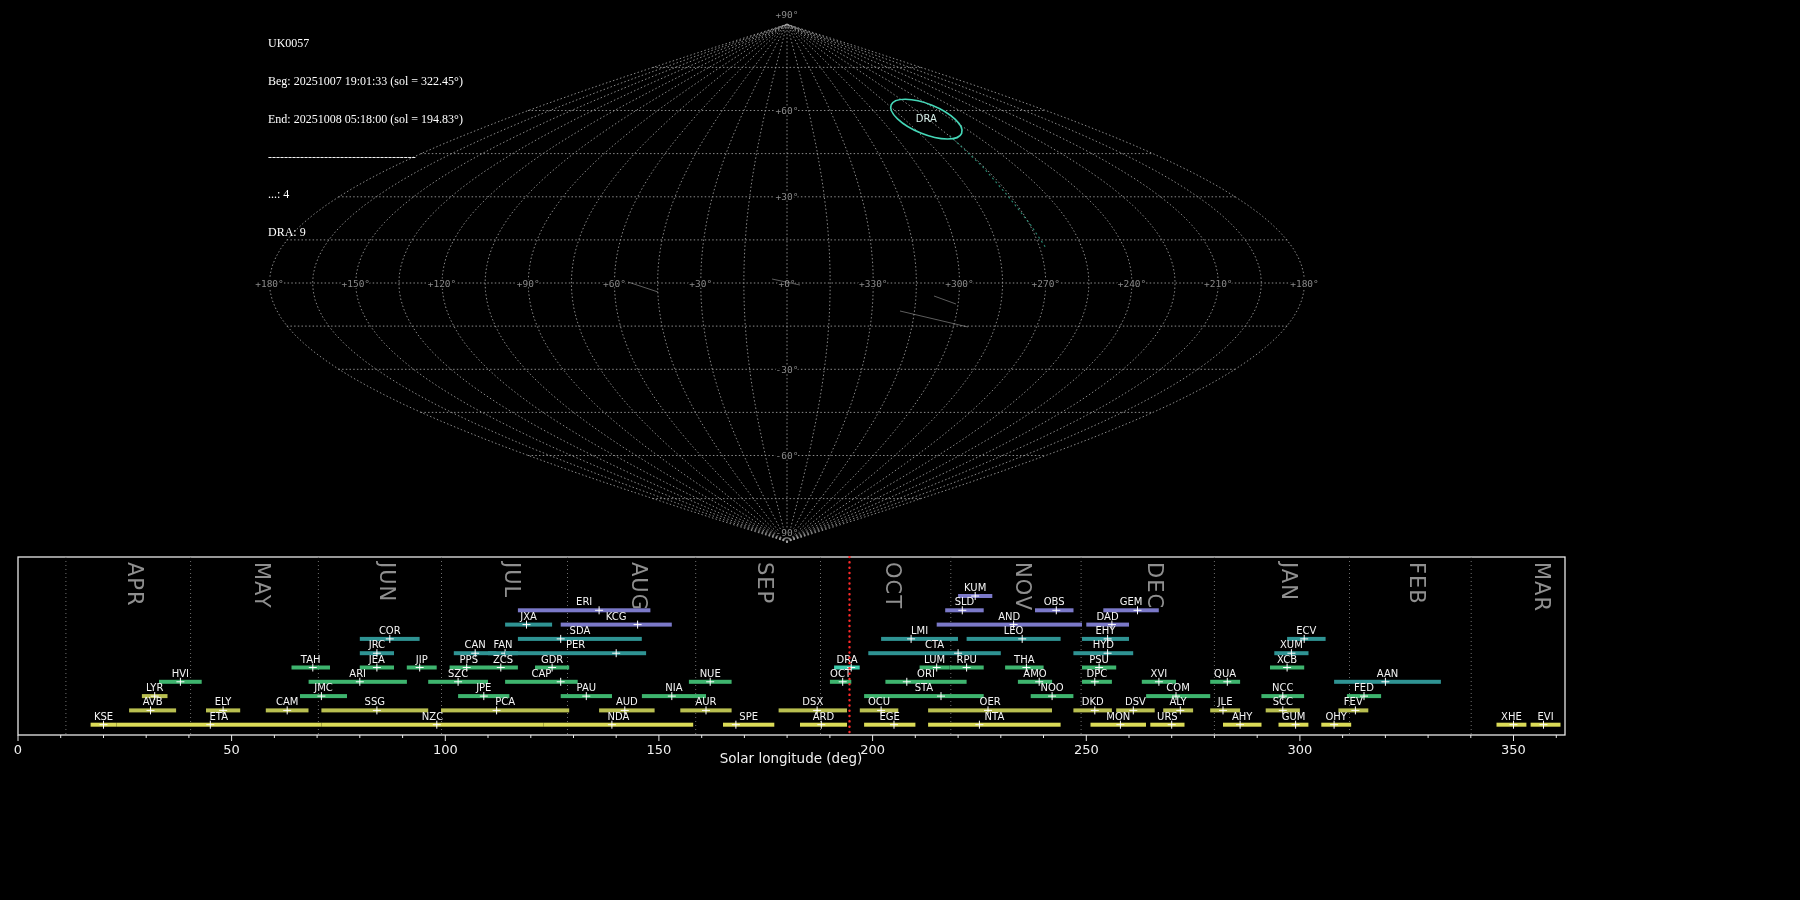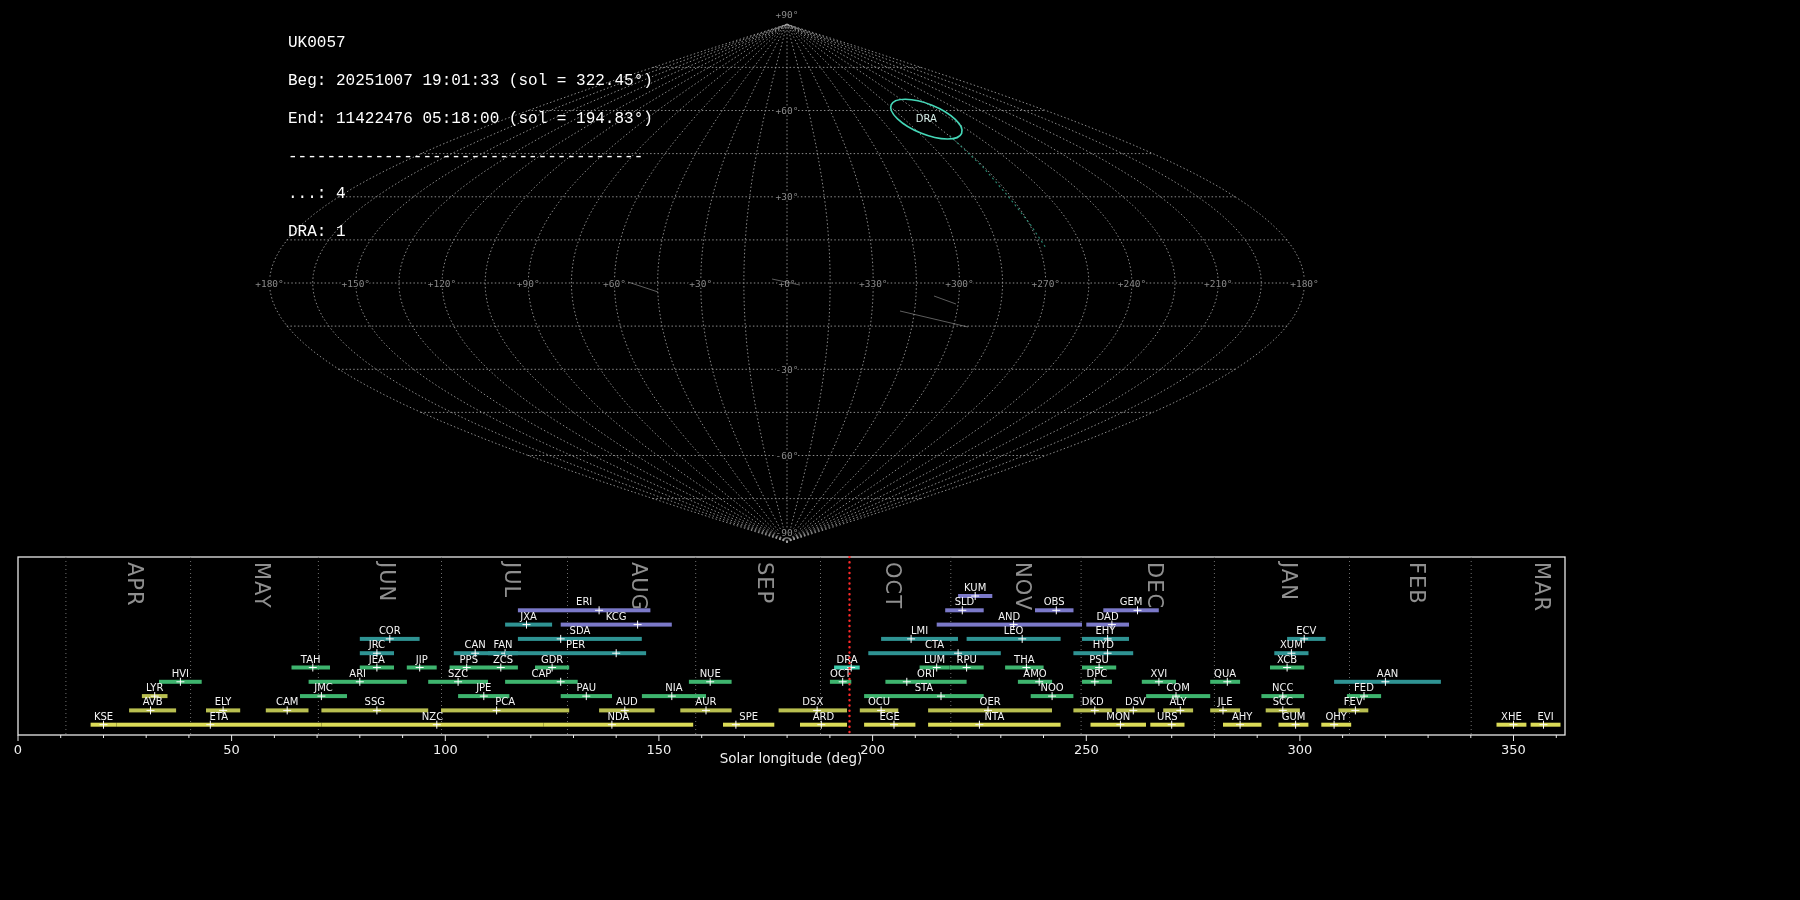--- a/index.html
+++ b/index.html
@@ -1,18 +1,18 @@
 <!DOCTYPE html>
 <html><head>
 <meta charset="utf-8">
 <style>
   html,body{margin:0;padding:0;background:#000;}
   body{width:1800px;height:900px;position:relative;overflow:hidden;font-family:"DejaVu Sans",sans-serif;}
-  .header{position:absolute;left:288px;top:12px;color:#ffffff;
-          font-family:Liberation Mono, monospace;font-size:16px;line-height:12.6px;white-space:pre;}
+  .header{position:absolute;left:268px;top:12px;color:#ffffff;
+          font-family:Liberation Serif, serif;font-size:12px;line-height:12.6px;white-space:pre;}
   svg{position:absolute;left:0;}
   #skymap{top:0;}
   #timeline{top:556px;}
   .grid{stroke:#a2a2a2;stroke-width:1;stroke-dasharray:.7 3;stroke-linecap:round;fill:none;opacity:.85;}
   .maplab{fill:#8a8a8a;font:9.5px "DejaVu Sans Mono",monospace;paint-order:stroke;stroke:#000;stroke-width:3px;}
   .streak{stroke:#cfcfcf;stroke-opacity:.45;stroke-width:1;}
   .drift{stroke:#2f9c82;stroke-width:1.2;stroke-dasharray:1 4;fill:none;stroke-linecap:round;opacity:.85;}
   .radiant{stroke:#45d8b8;stroke-width:1.6;fill:none;}
   .radlab{fill:#d8f0ea;font:10px "DejaVu Sans",sans-serif;text-anchor:middle;}
   .frame{stroke:#e8e8e8;stroke-width:1.3;fill:none;}
@@ -599,17 +599,17 @@
       <rect x="1530.6" y="166.7" width="29.9" height="4" fill="#dbdb57"></rect>
       <path d="M1539.5,168.7H1547.5M1543.5,164.7V172.7" class="peak"></path>
       <text x="1545.6" y="163.7" class="shlab">EVI</text>
     </g>
     <line x1="849.5" y1="1" x2="849.5" y2="179" class="nowline"></line>
   </svg>
 
 <div class="header">
   <div>UK0057</div>
   <div>Beg: 20251007 19:01:33 (sol = 322.45°)</div>
-  <div>End: 11422476 05:18:00 (sol = 194.83°)</div>
+  <div>End: 20251008 05:18:00 (sol = 194.83°)</div>
   <div>-------------------------------------</div>
   <div>...: 4</div>
-  <div>DRA: 1</div>
+  <div>DRA: 9</div>
 </div>
 
 </body></html>

